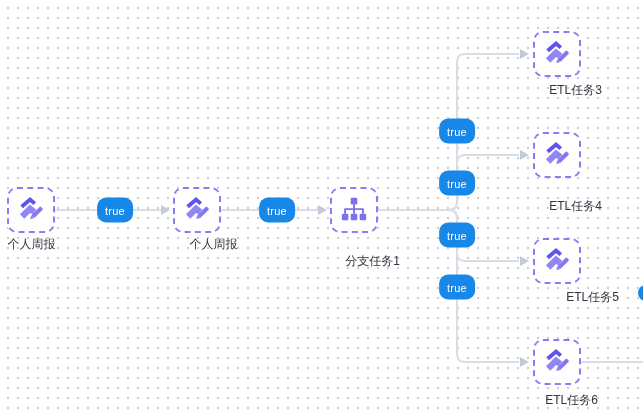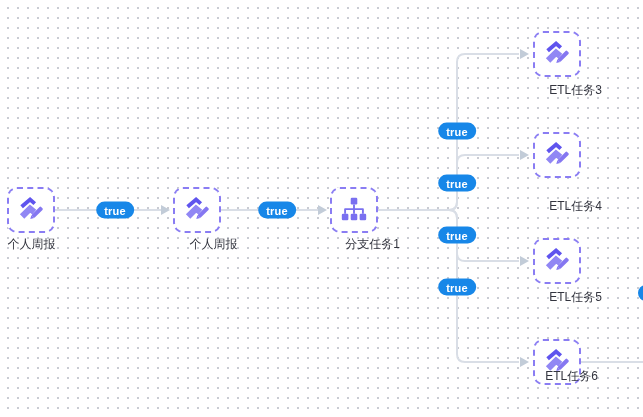--- a/index.html
+++ b/index.html
@@ -35,26 +35,26 @@
     position:absolute;z-index:3;
     transform:translateX(-50%);
     font-size:12px;color:#33353f;
     white-space:nowrap;
     line-height:14px;
     padding-left:33px;
   }
   .pill{
     position:absolute;z-index:4;
     transform:translate(-50%,-50%);
-    height:17px;
+    height:25px;
     padding:0 8px;
     border-radius:9px;
     background:#1787e8;
     color:#ffffff;
-    font-size:11px;font-weight:700;
+    font-size:11px;font-weight:400;
     display:flex;align-items:center;justify-content:center;
     letter-spacing:.2px;
     cursor:pointer;
   }
 </style>
 </head>
 <body>
 
 <svg width="0" height="0" style="position:absolute" aria-hidden="true">
   <defs>
@@ -130,25 +130,25 @@
       </svg>
   </div>
   <div class="node" style="left:533px;top:339px">
     <svg width="30" height="30">
         <use href="#icon-task"></use>
       </svg>
   </div>
 
   <div class="node-label" style="left:15px;top:237px">个人周报</div>
   <div class="node-label" style="left:197px;top:237px">个人周报</div>
-  <div class="node-label" style="left:356px;top:237px">分支任务1</div>
+  <div class="node-label" style="left:356px;top:254px">分支任务1</div>
   <div class="node-label" style="left:559px;top:83px">ETL任务3</div>
   <div class="node-label" style="left:559px;top:199px">ETL任务4</div>
-  <div class="node-label" style="left:559px;top:290px">ETL任务5</div>
-  <div class="node-label" style="left:555px;top:369px">ETL任务6</div>
+  <div class="node-label" style="left:576px;top:290px">ETL任务5</div>
+  <div class="node-label" style="left:555px;top:393px">ETL任务6</div>
 
   <div class="pill" style="left:115px;top:210px">true</div>
   <div class="pill" style="left:277px;top:210px">true</div>
   <div class="pill" style="left:457px;top:131px">true</div>
   <div class="pill" style="left:457px;top:183px">true</div>
   <div class="pill" style="left:457px;top:235px">true</div>
   <div class="pill" style="left:457px;top:287px">true</div>
 
 </div>
 

